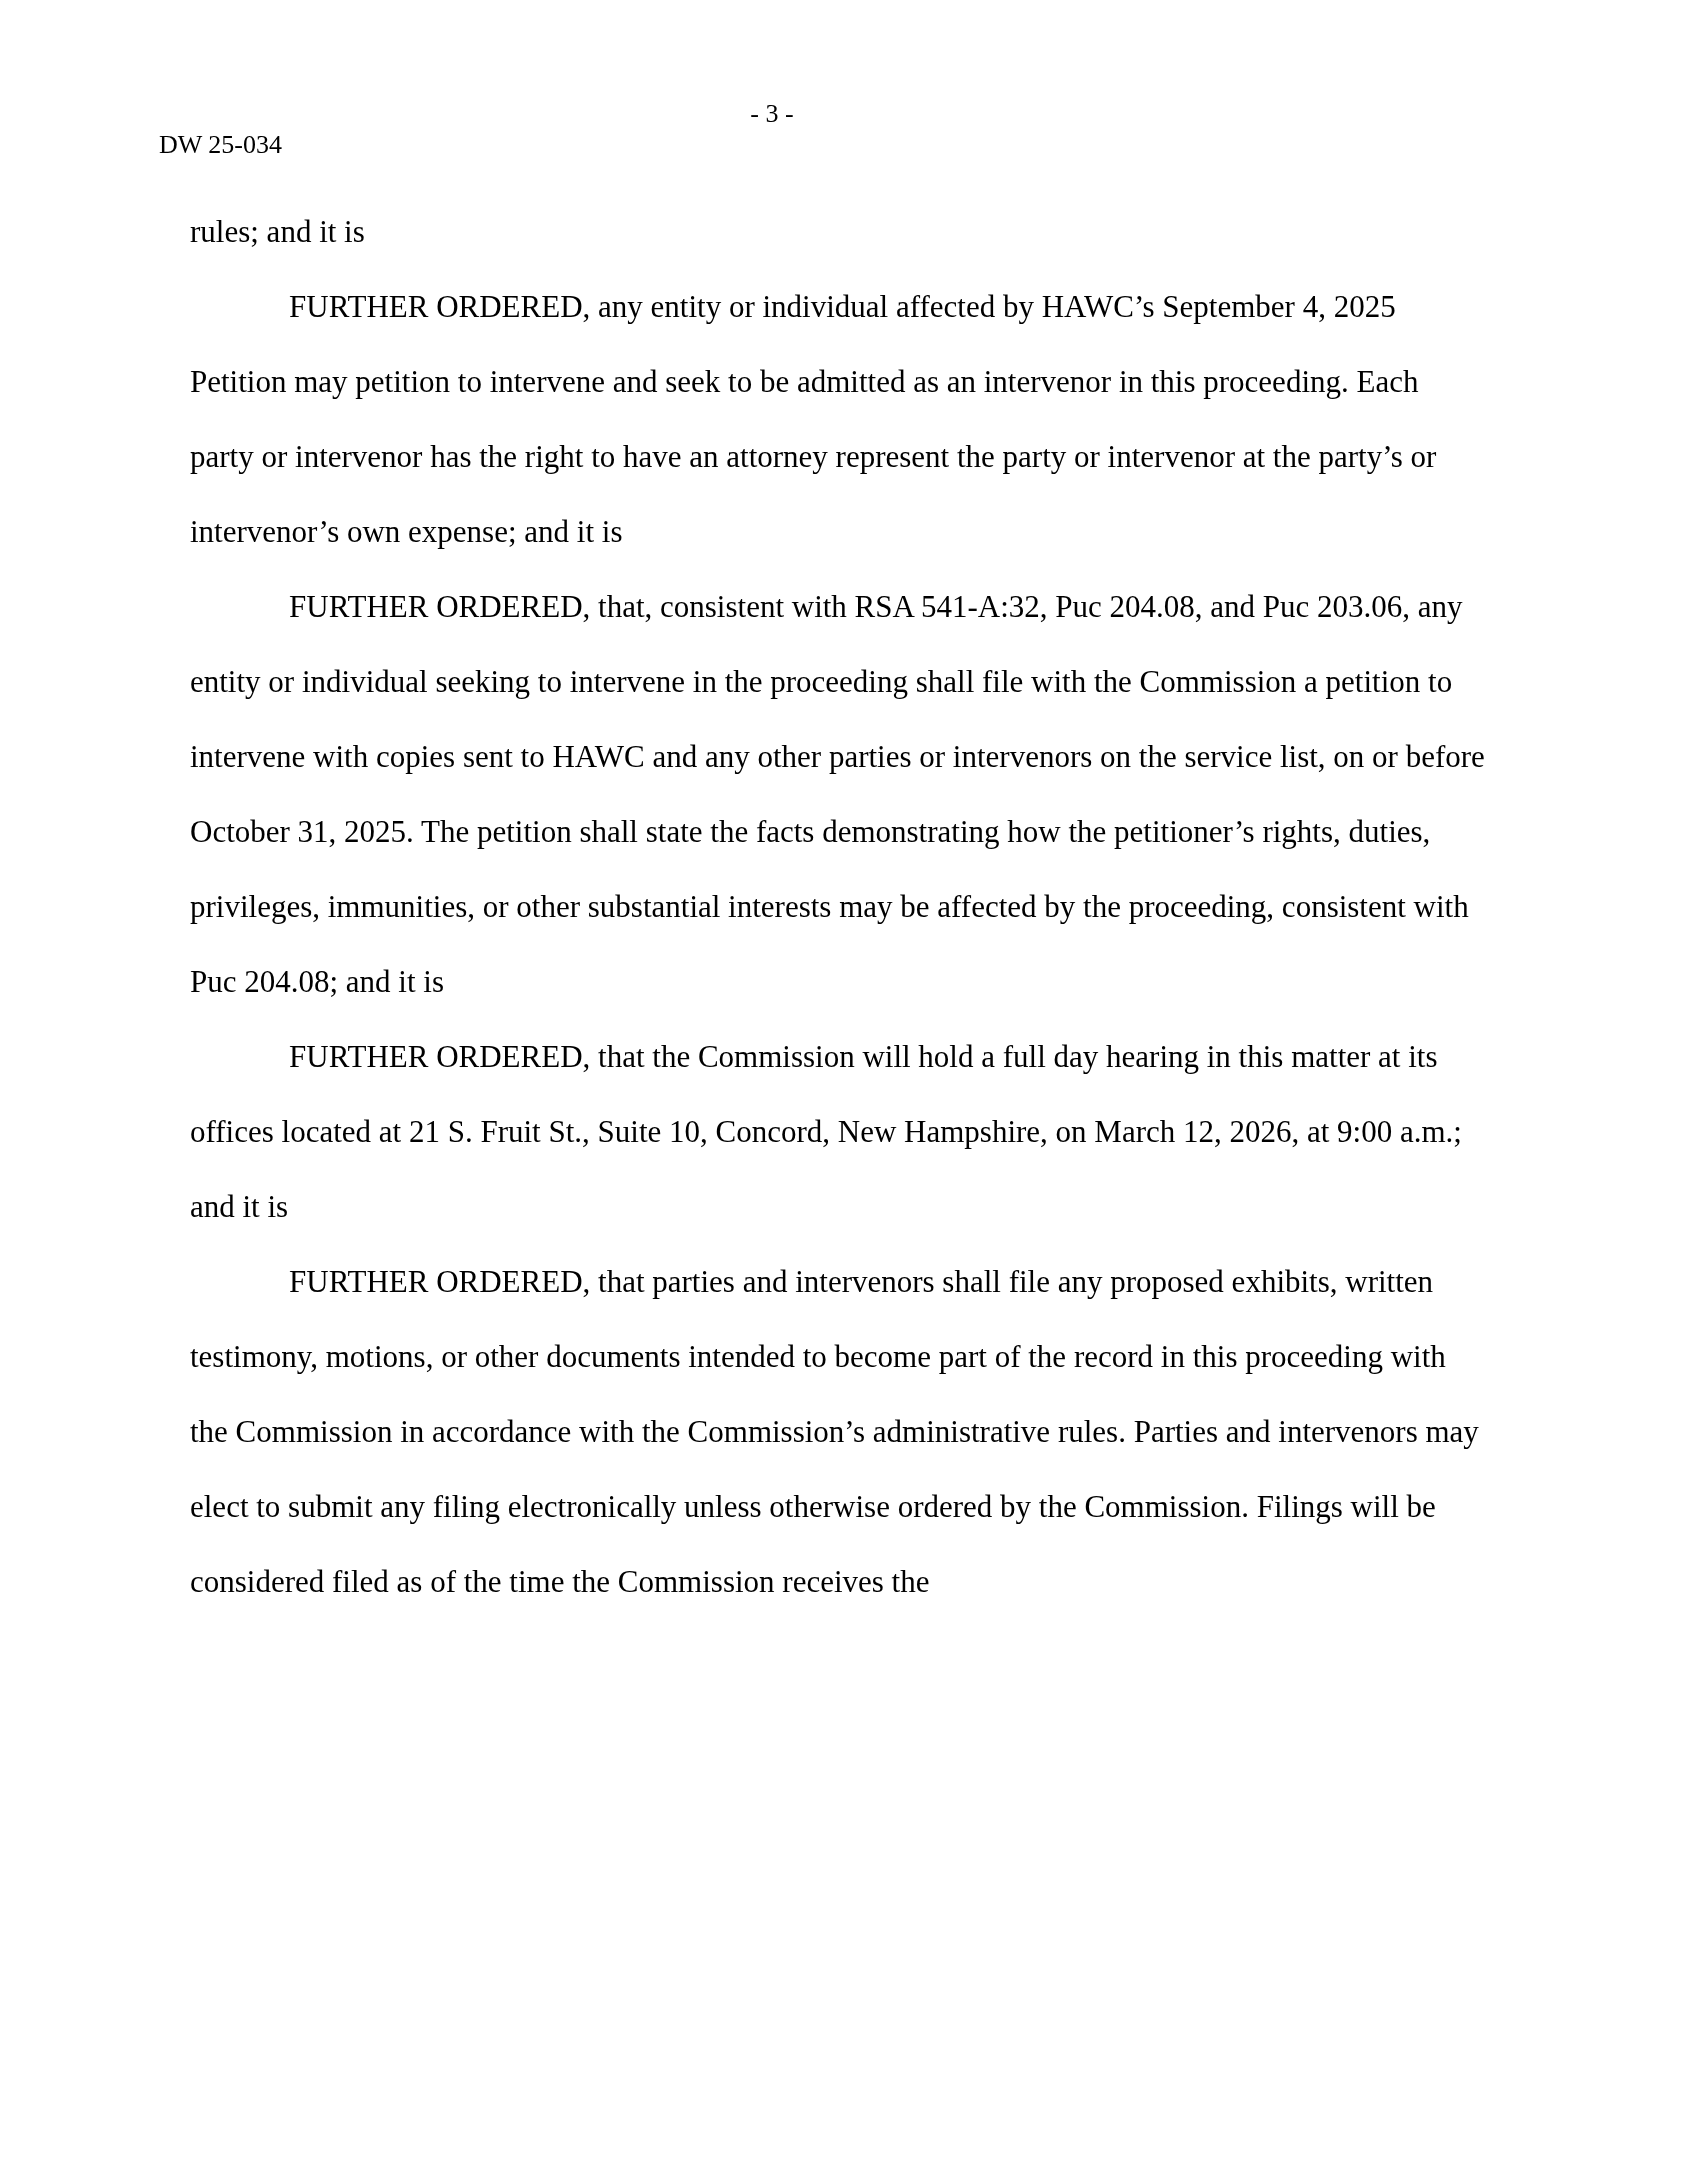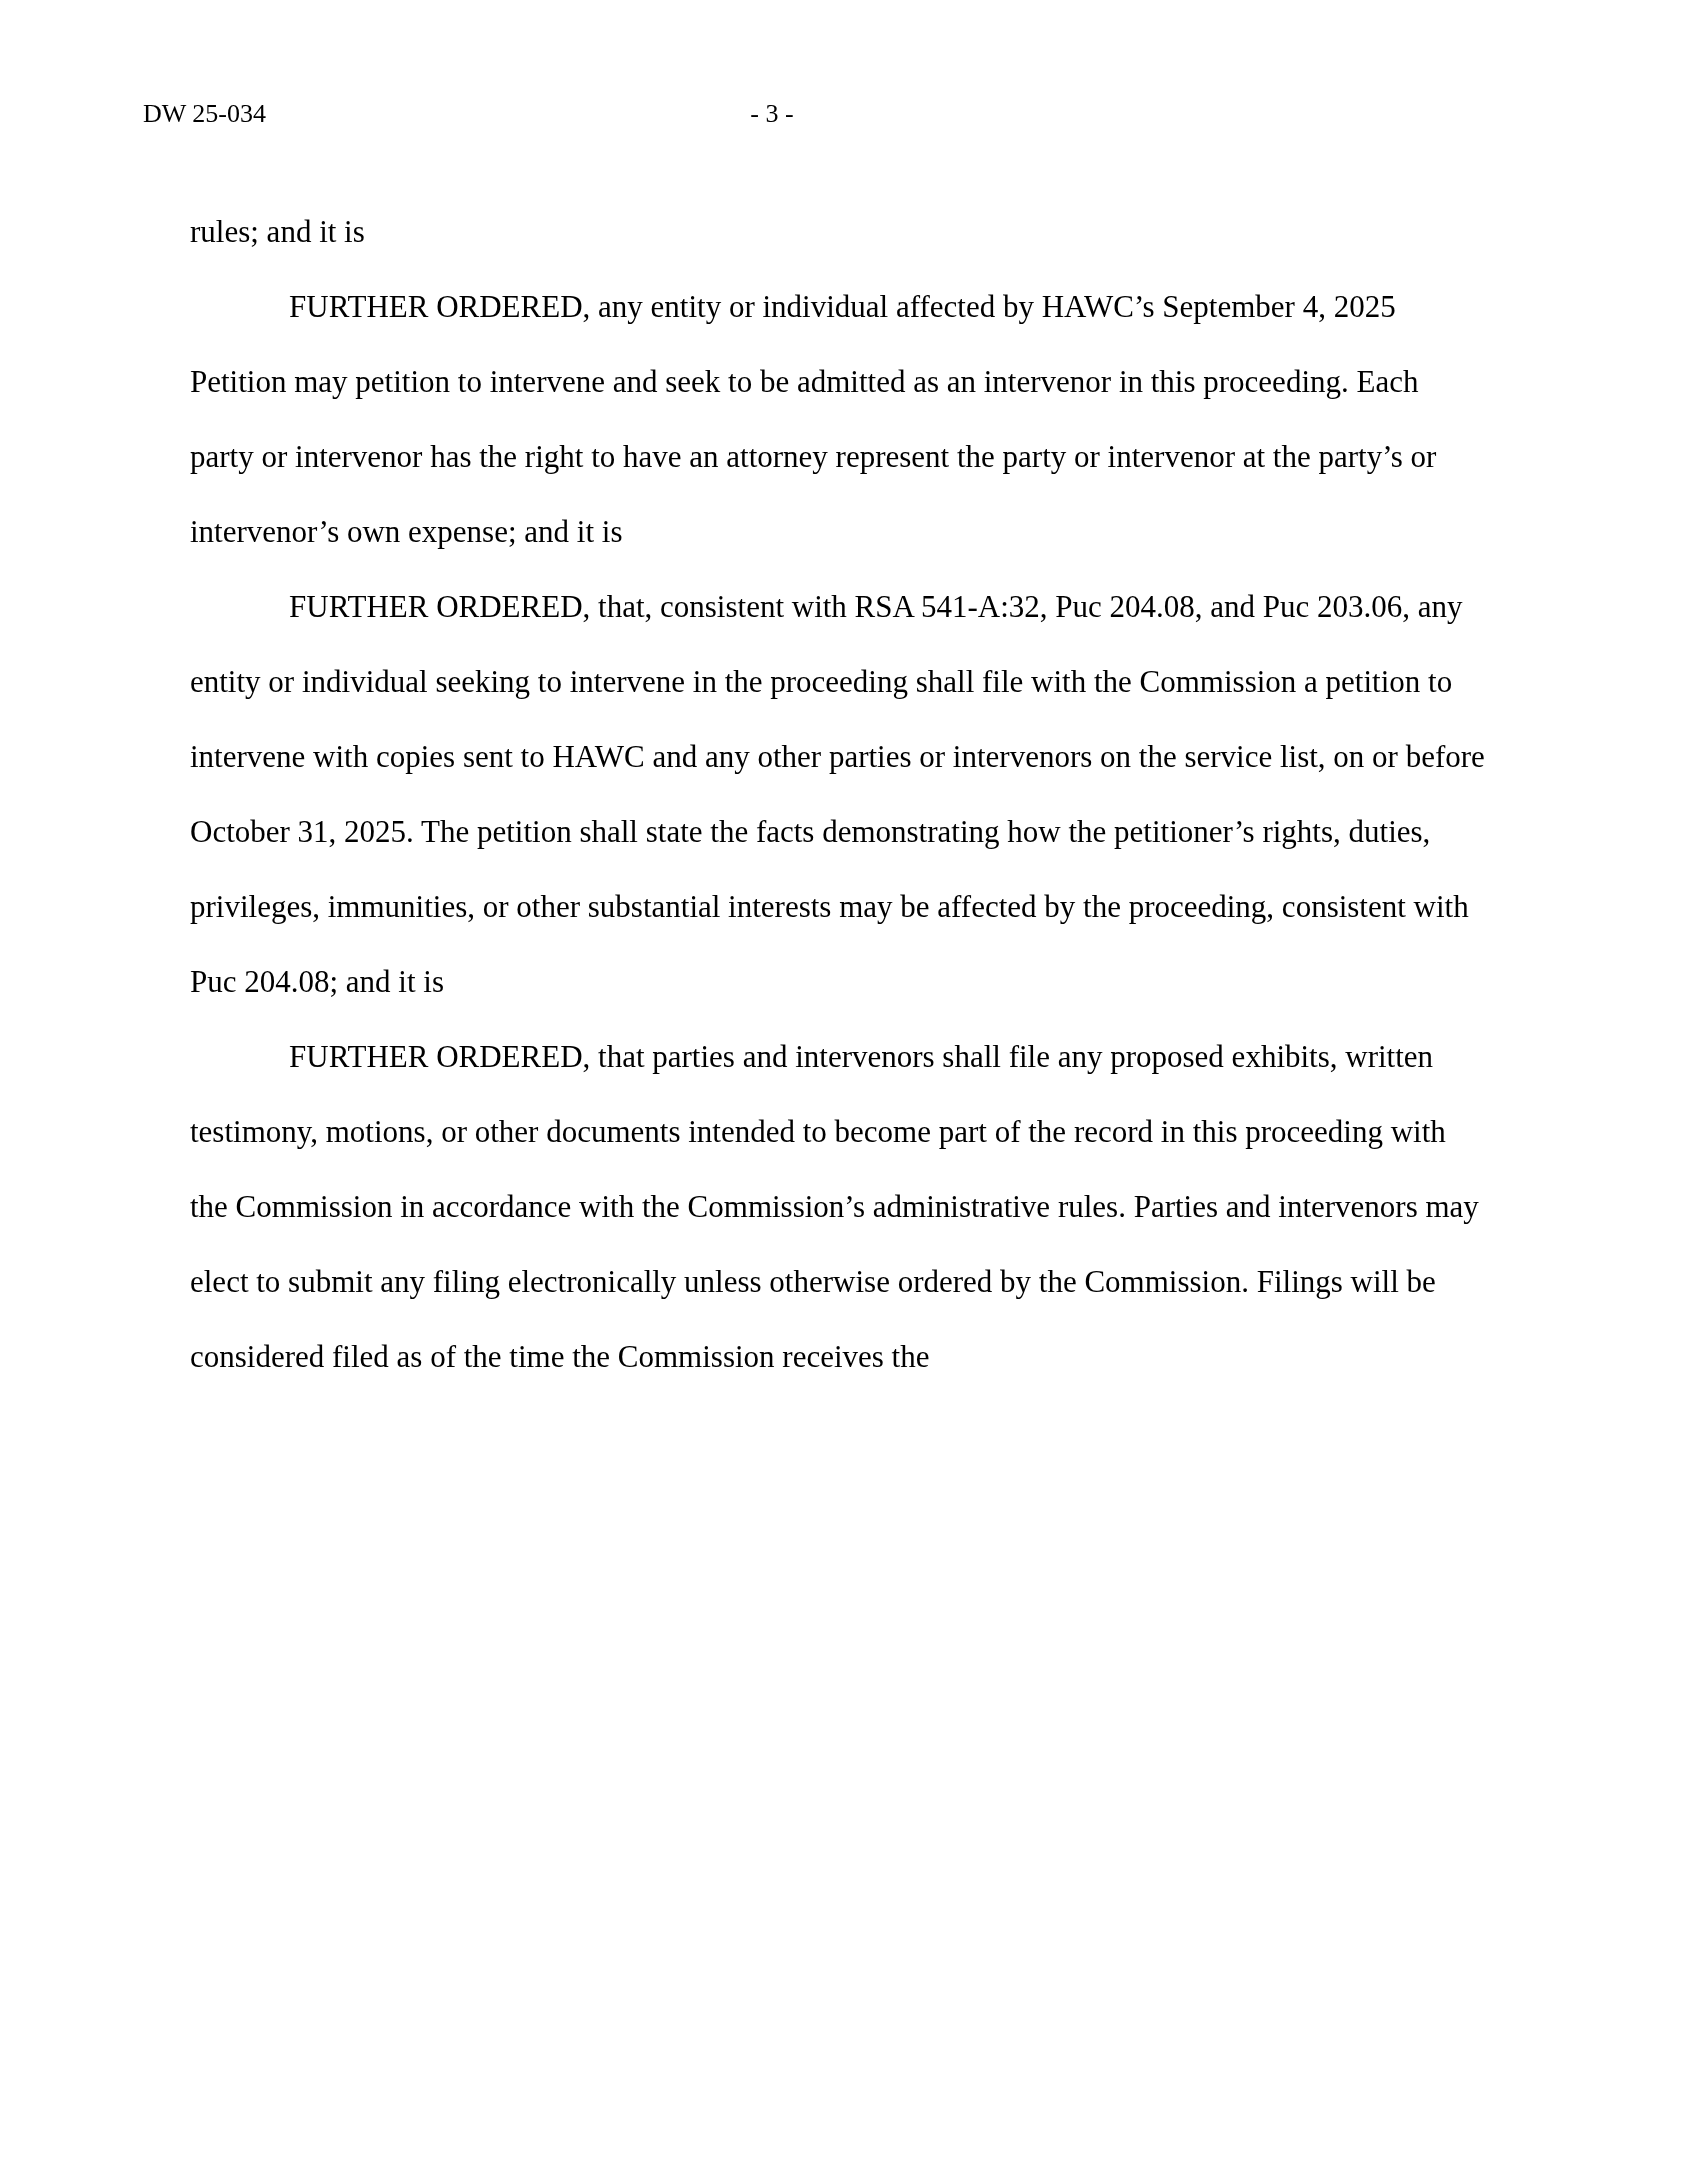--- a/index.html
+++ b/index.html
@@ -1,31 +1,32 @@
 <!DOCTYPE html>
 <html><head>
 <meta charset="utf-8">
 <style>
   html, body { margin:0; padding:0; background:#ffffff; }
   body { width:1683px; height:2178px; position:relative; overflow:hidden;
          font-family:"Liberation Serif", serif; color:#000; }
   .hdr { position:absolute; top:99px; font-size:26px; }
-  .hdr-left { left:143px; }
+  .hdr-left { left:159px;margin-top:31px; }
   .hdr-center { left:0; width:1544px; text-align:center; }
   .body { position:absolute; left:190px; top:194px; width:1297px;
           font-size:31px; line-height:75px; }
   .body p { margin:0; text-align:left; }
   .body p.ind { text-indent:99px; }
   b { font-weight:normal; }
 </style>
 </head>
 <body>
 
 <div class="hdr hdr-left">DW 25-034</div>
 <div class="hdr hdr-center">- 3 -</div>
 
 <div class="body">
   <p><b></b><span>rules; and it is</span></p>
   <p class="ind"><b>FURTHER ORDERED</b><span>, any entity or individual affected by HAWC’s September 4, 2025 Petition may petition to intervene and seek to be admitted as an intervenor in this proceeding. Each party or intervenor has the right to have an attorney represent the party or intervenor at the party’s or intervenor’s own expense; and it is</span></p>
   <p class="ind"><b>FURTHER ORDERED</b><span>, that, consistent with RSA 541-A:32, Puc 204.08, and Puc 203.06, any entity or individual seeking to intervene in the proceeding shall file with the Commission a petition to intervene with copies sent to HAWC and any other parties or intervenors on the service list, on or before October 31, 2025. The petition shall state the facts demonstrating how the petitioner’s rights, duties, privileges, immunities, or other substantial interests may be affected by the proceeding, consistent with Puc 204.08; and it is</span></p>
+  <p class="ind"><b>FURTHER ORDERED,</b><span> that the Commission will hold a full day hearing in this matter at its offices located at 21 S. Fruit St., Suite 10, Concord, New Hampshire, on March 12, 2026, at 9:00 a.m.; and it is</span></p>
   <p class="ind"><b>FURTHER ORDERED</b><span>, that parties and intervenors shall file any proposed exhibits, written testimony, motions, or other documents intended to become part of the record in this proceeding with the Commission in accordance with the Commission’s administrative rules. Parties and intervenors may elect to submit any filing electronically unless otherwise ordered by the Commission. Filings will be considered filed as of the time the Commission receives the</span></p>
 </div>
 
 
 </body></html>

